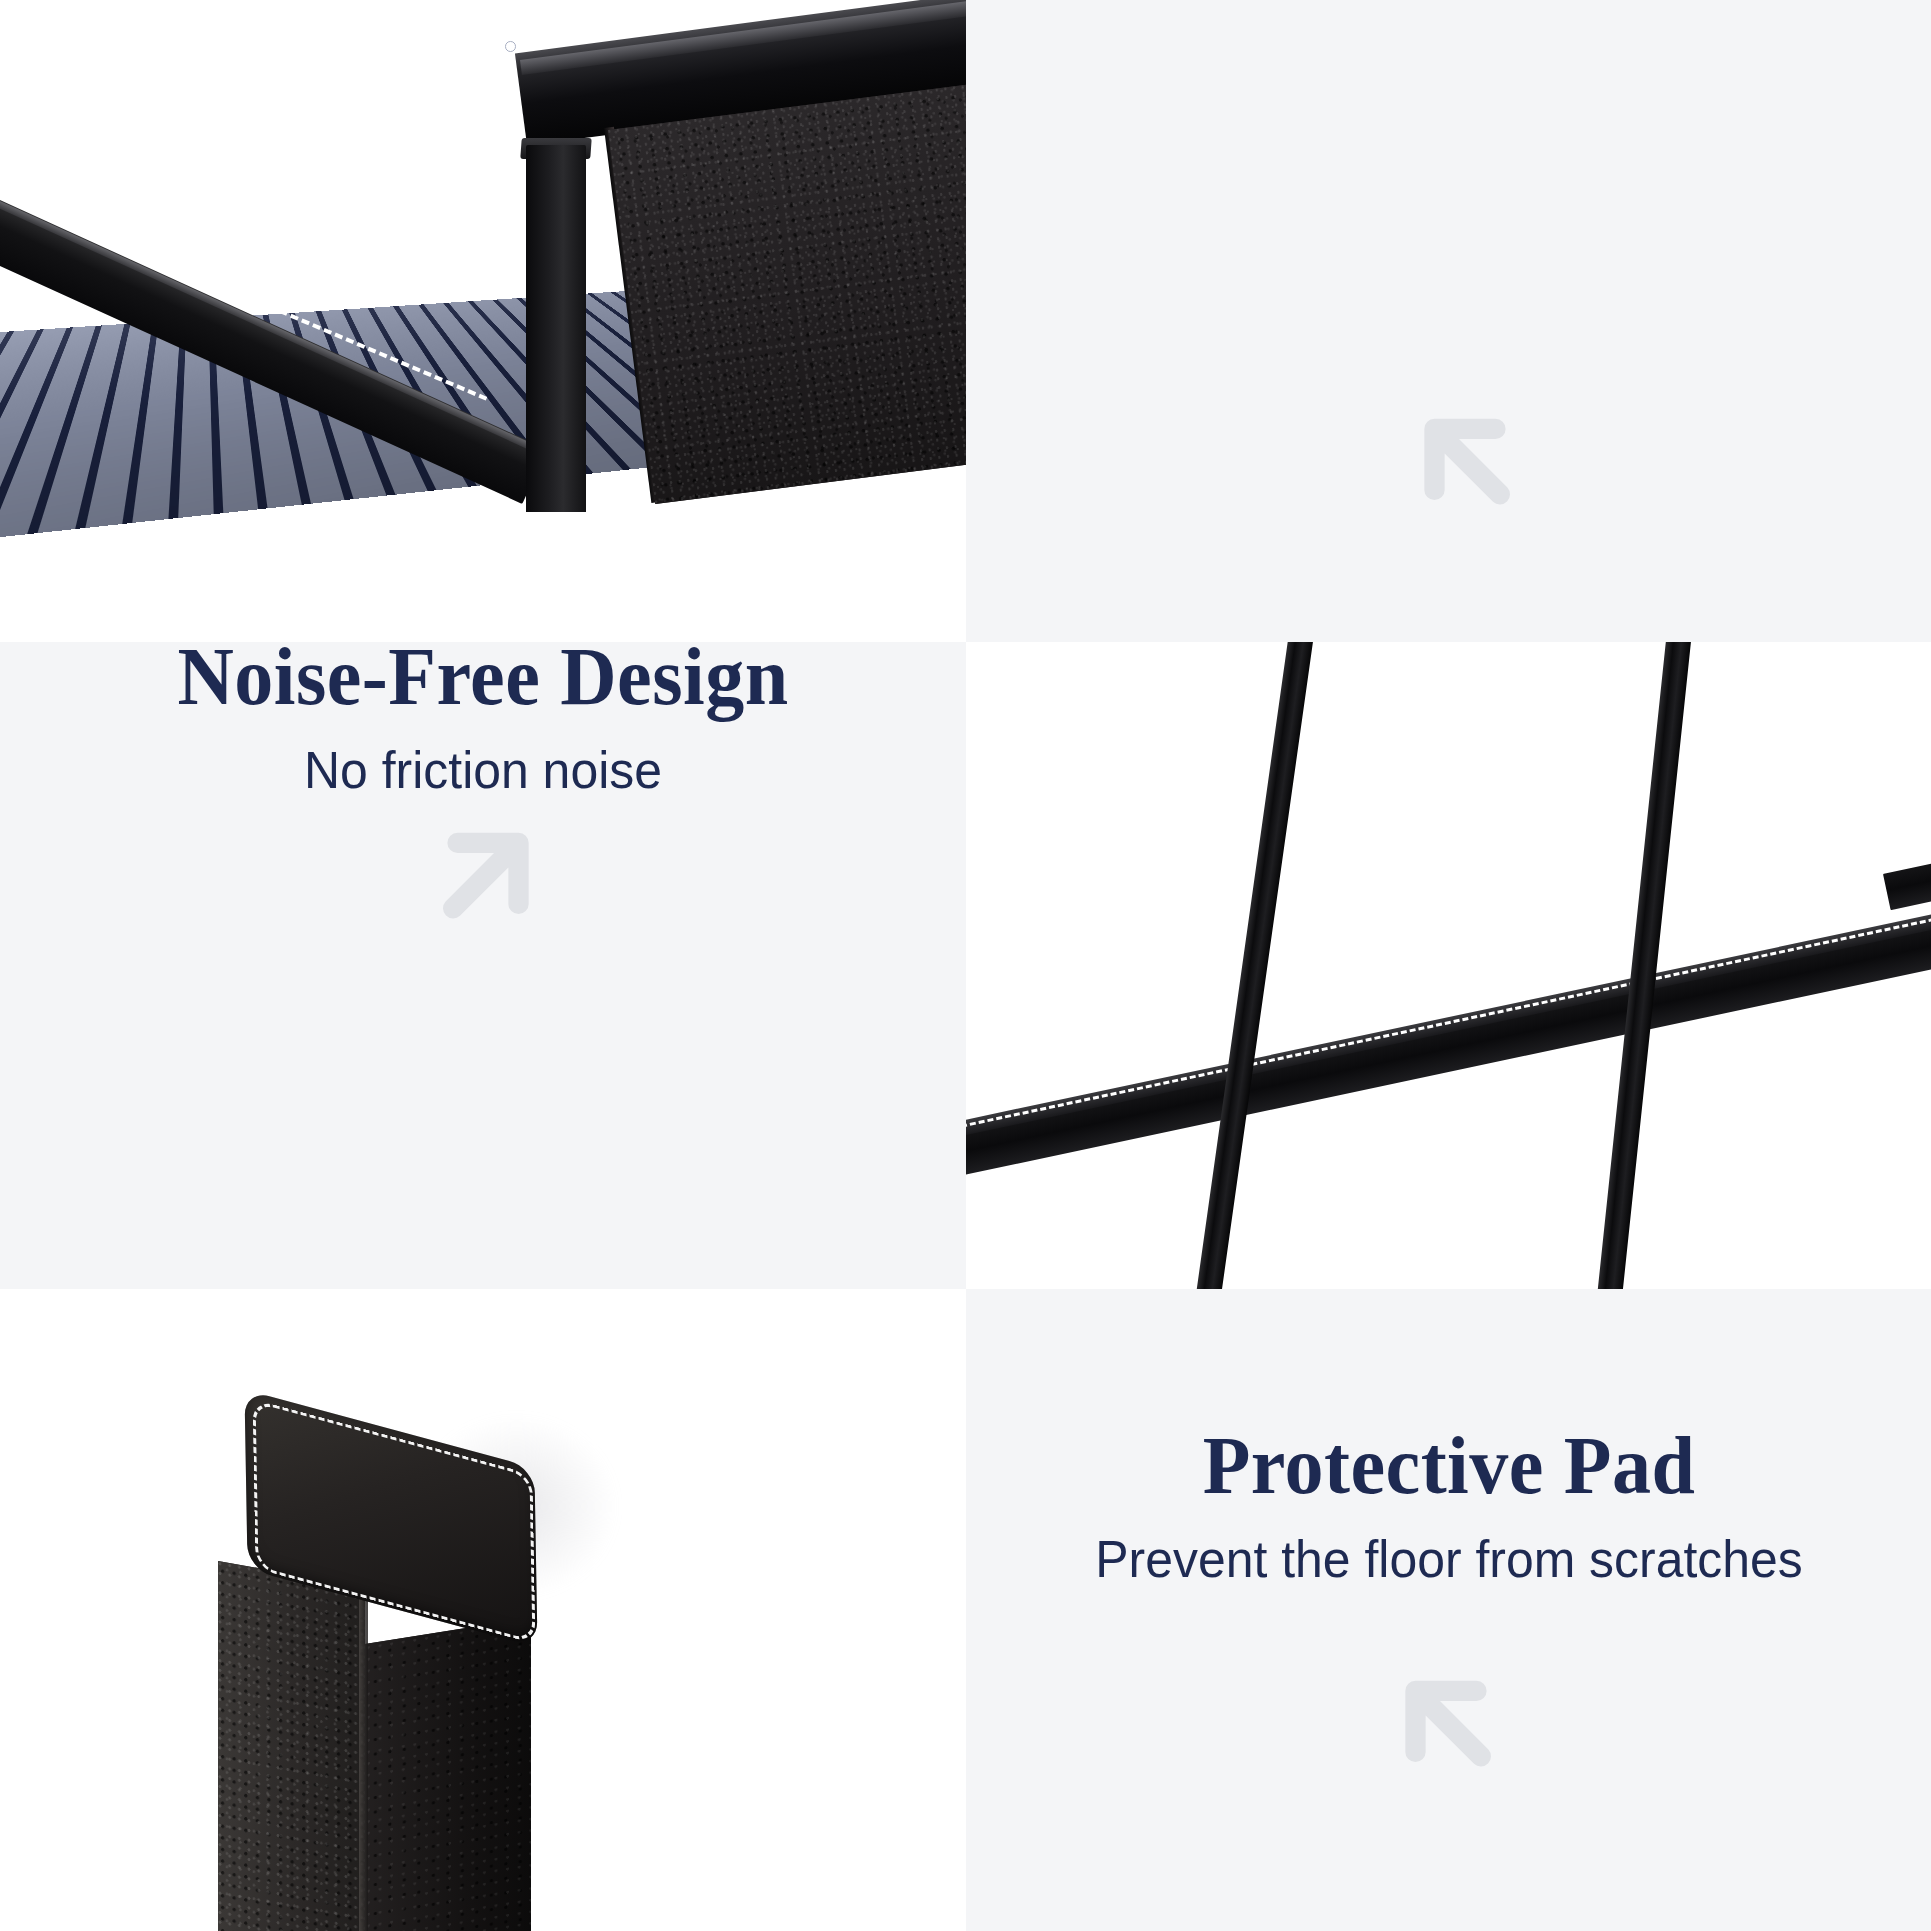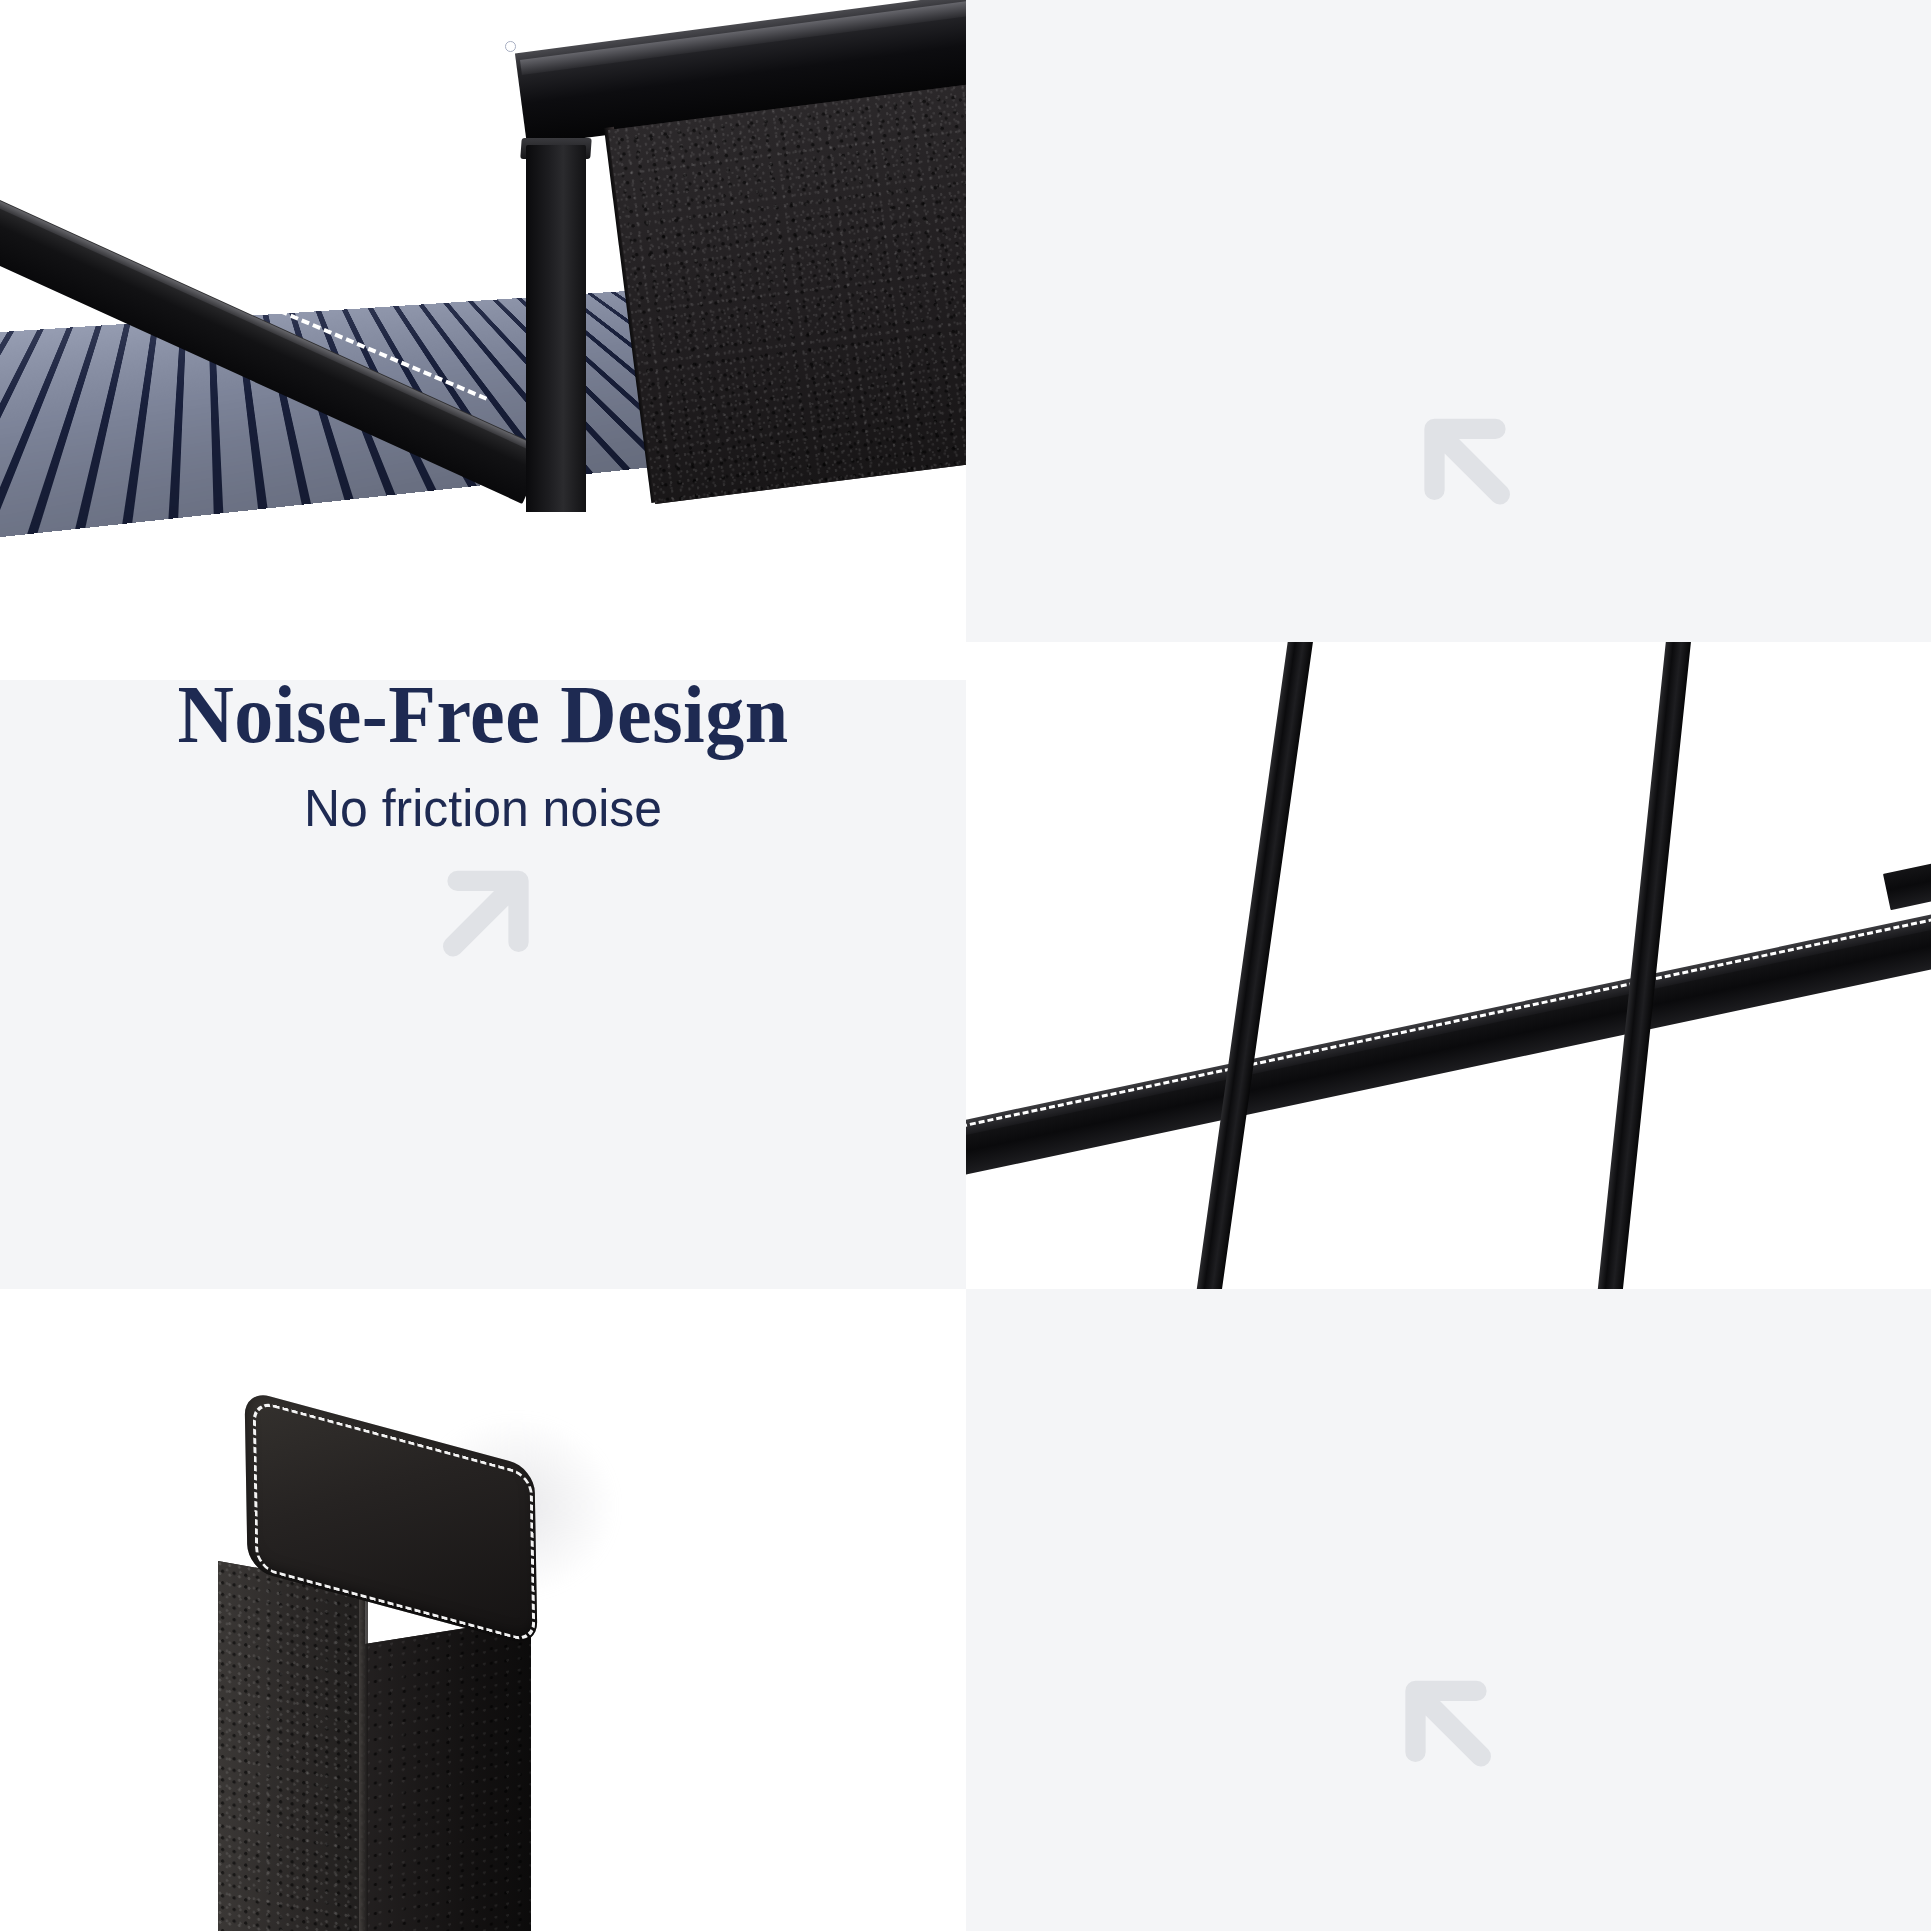--- a/index.html
+++ b/index.html
@@ -23,21 +23,21 @@
   }
 
   
   .panel {
     position: absolute;
     overflow: hidden;
     box-sizing: border-box;
   }
   .p-tl { left: 0;    top: 0;     width: 966px; height: 642px;  background: #ffffff; }
   .p-tr { left: 966px; top: 0;   width: 966px; height: 642px;  background: #f4f5f7; }
-  .p-ml { left: 0;    top: 680px; width: 966px; height: 647px;  background: #f4f5f7; }
+  .p-ml { left: 0;    top: 642px; width: 966px; height: 647px;  background: #f4f5f7; }
   .p-mr { left: 966px; top: 642px; width: 966px; height: 647px; background: #ffffff; }
   .p-bl { left: 0;    top: 1289px; width: 966px; height: 642px; background: #ffffff; }
   .p-br { left: 966px; top: 1289px; width: 966px; height: 642px; background: #f4f5f7; }
 
   
   .textblock {
     position: absolute;
     left: 0;
     width: 100%;
     text-align: center;
@@ -405,20 +405,24 @@
       <div class="post-shadow"></div>
       <div class="post-left"></div>
       <div class="post-right"></div>
       <div class="post-edge"></div>
       <div class="post-cap"></div>
       <div class="post-cap-dash"></div>
     </div>
   </div>
 
   <div class="panel p-br">
+    <div class="textblock" style="top:135px;">
+      <div class="feature-title">Protective Pad</div>
+      <div class="feature-sub">Prevent the floor from scratches</div>
+    </div>
     <div class="arrow" style="left:419px; top:374px;">
       <svg viewBox="0 0 100 100" xmlns="http://www.w3.org/2000/svg">
         <path d="M16 22 a8 8 0 0 1 8-8 h48 a8 8 0 0 1 0 16 H43.3 l38.1 38.1 a8 8 0 0 1-11.3 11.3 L32 41.3 V70 a8 8 0 0 1-16 0 Z" fill="#e0e2e6"></path>
       </svg>
     </div>
   </div>
 
 </div>
 
 

